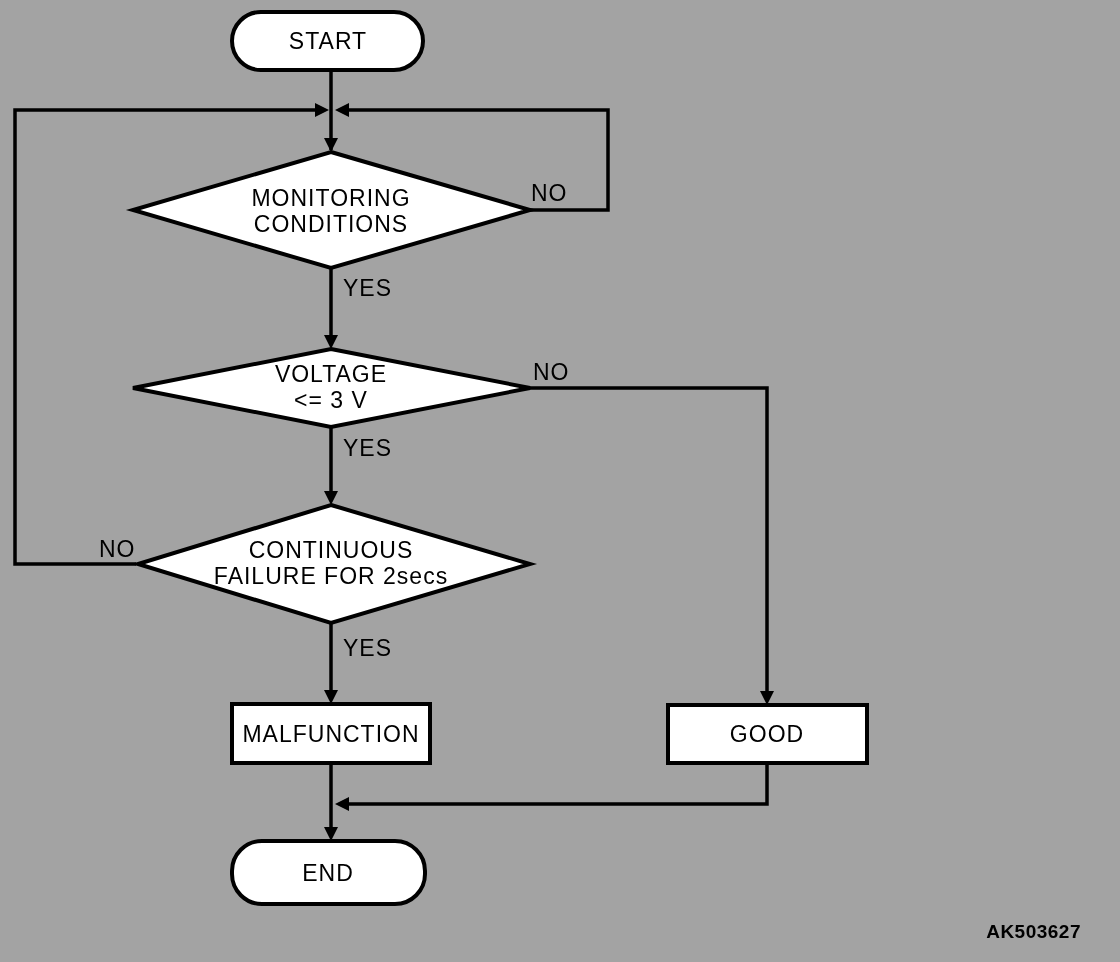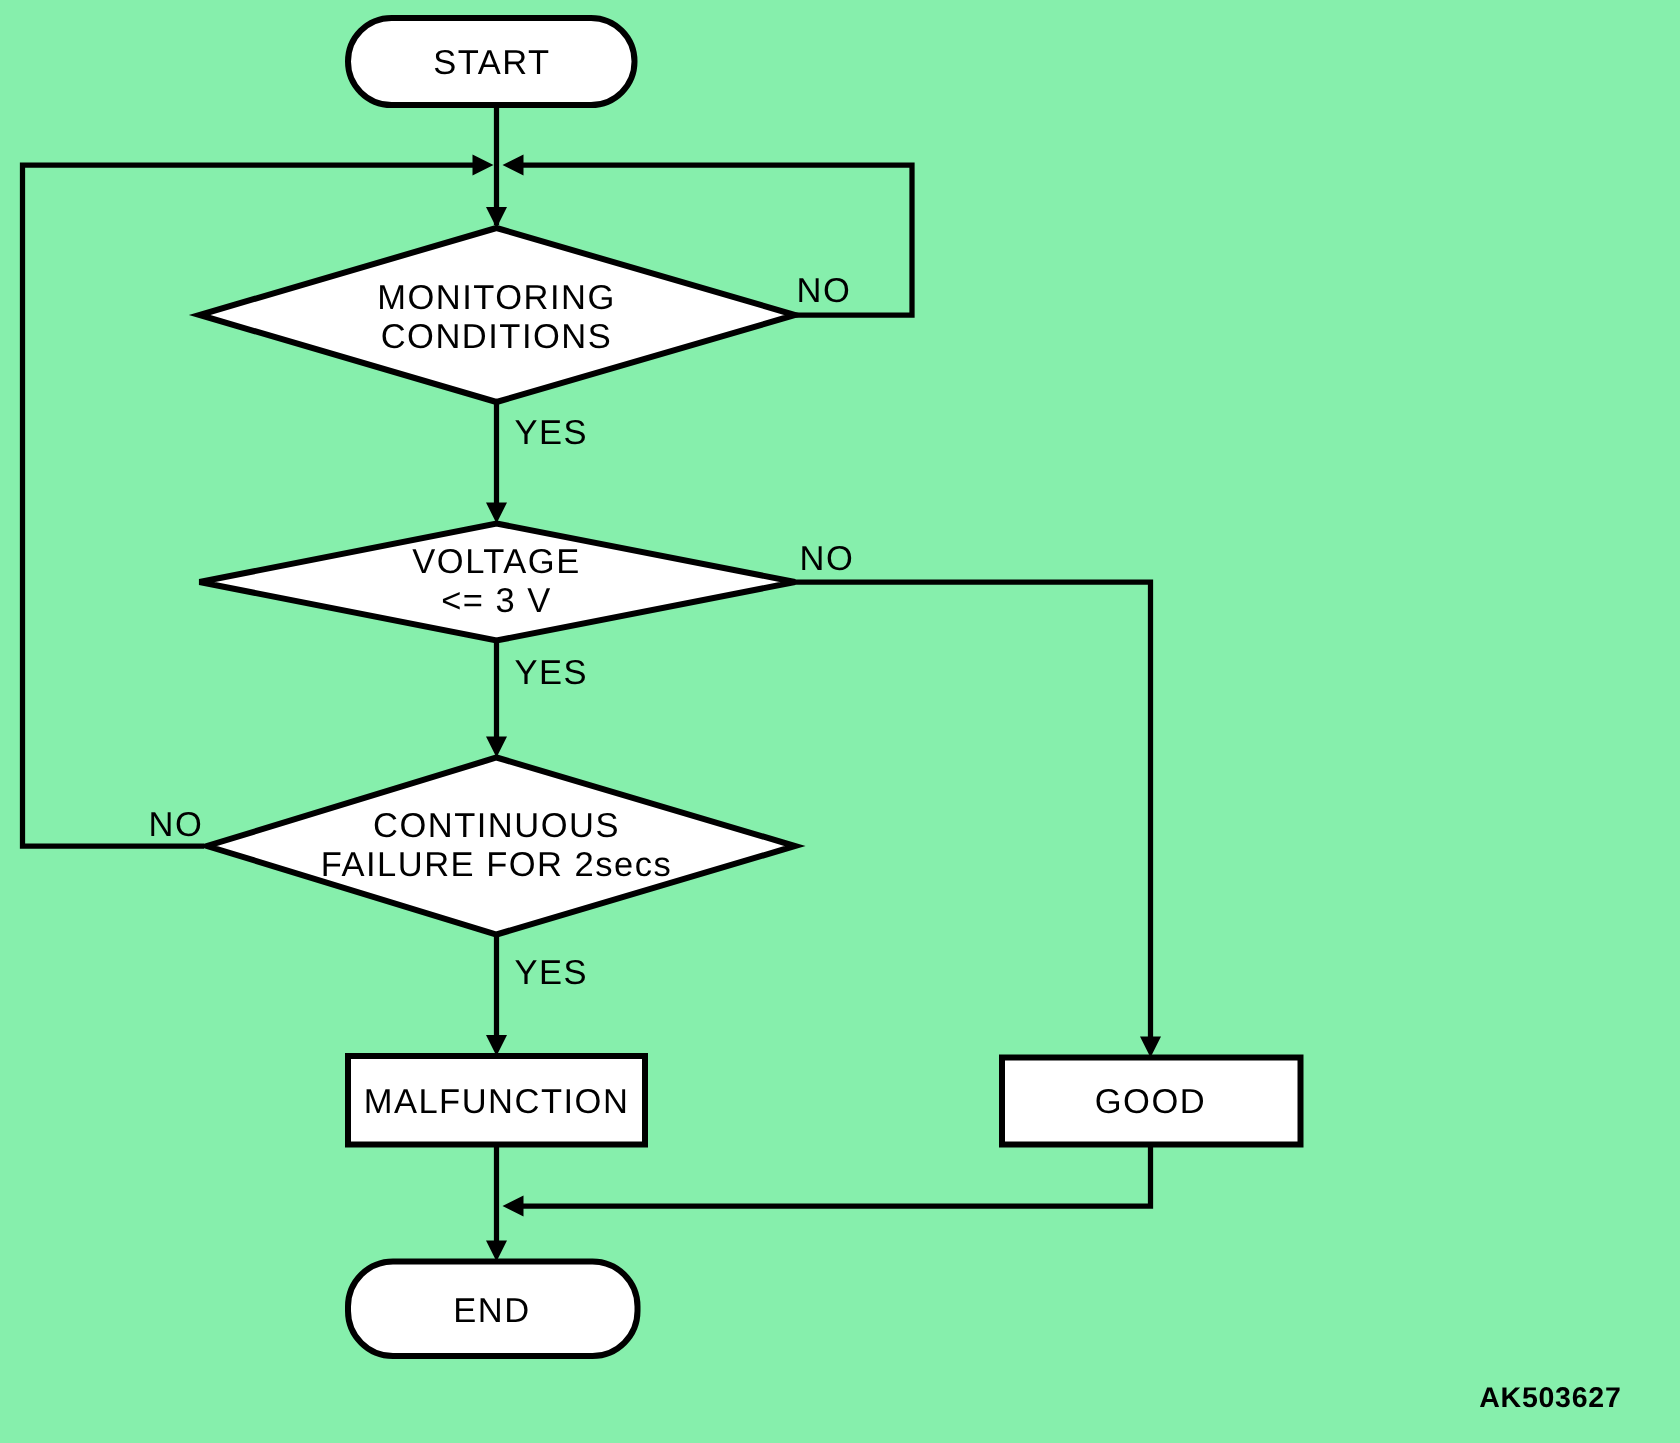--- a/index.html
+++ b/index.html
@@ -4,21 +4,21 @@
 <style>
   html, body {
     margin: 0;
     padding: 0;
     background: #ffffff;
   }
   .canvas {
     position: relative;
     width: 1120px;
     height: 962px;
-    background: #86efac;
+    background: #a3a3a3;
     overflow: hidden;
   }
   svg { display: block; }
   .flow-text {
     font-family: "Liberation Sans", sans-serif;
     font-size: 23px;
     letter-spacing: 1px;
     fill: #000000;
   }
   .code-text {

